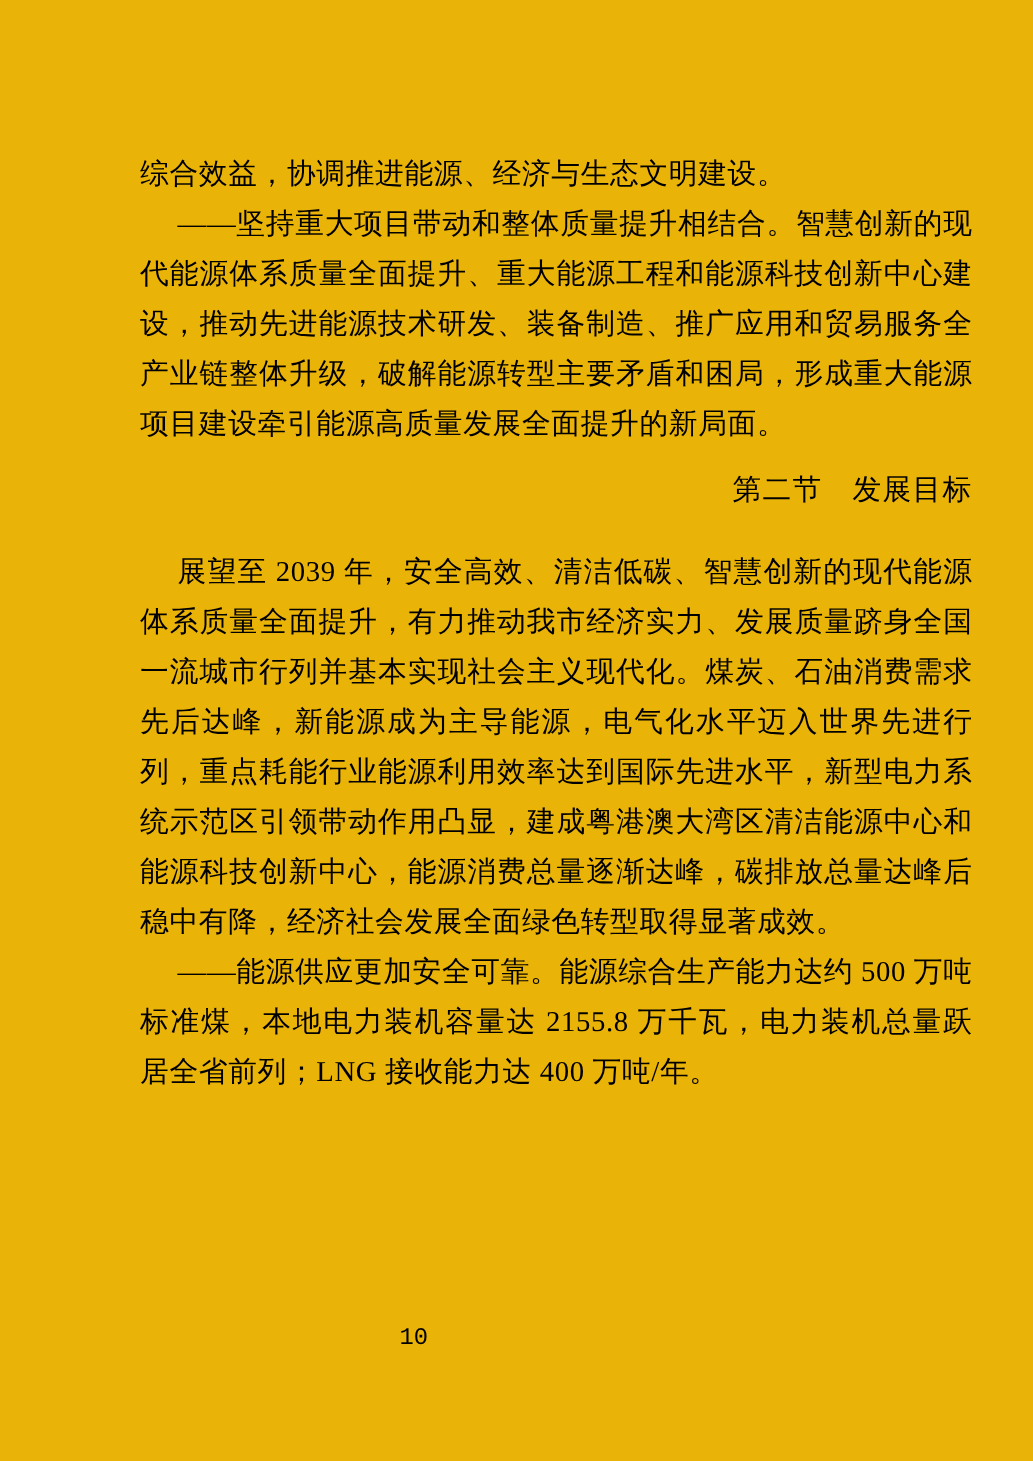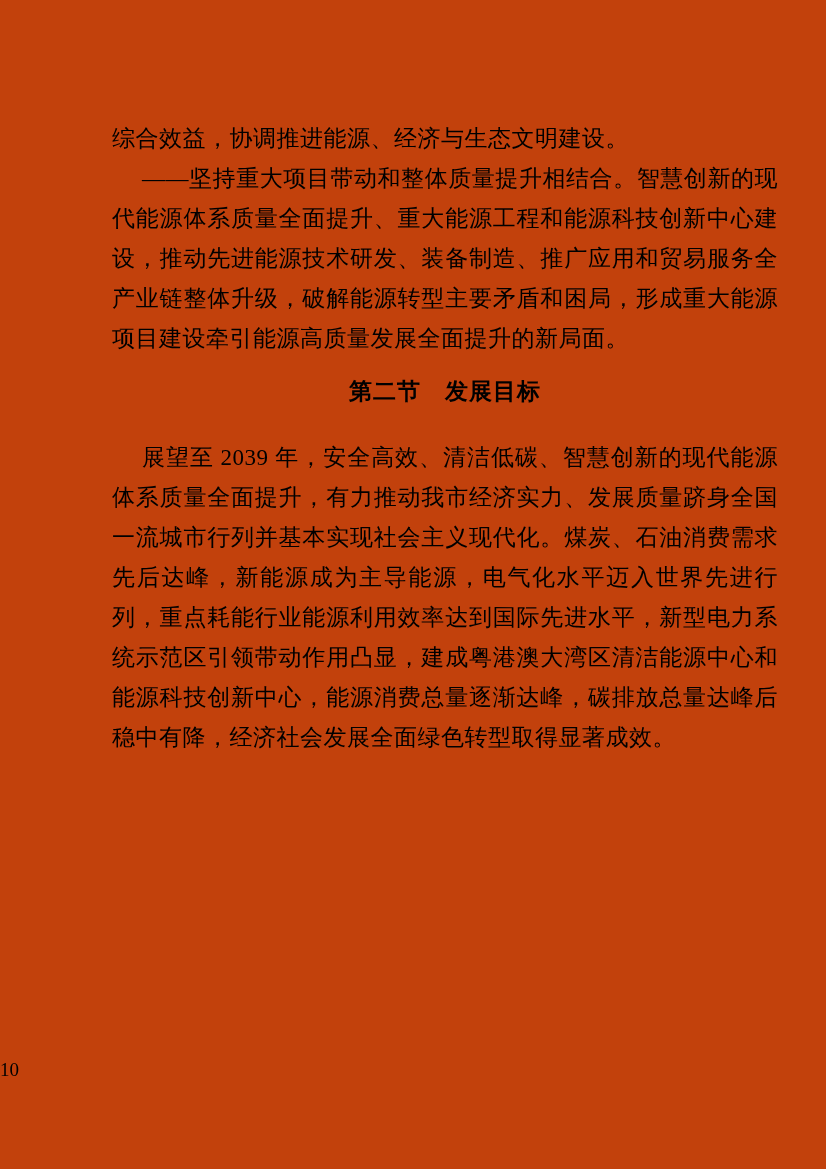--- a/index.html
+++ b/index.html
@@ -4,21 +4,21 @@
 <style>
   html, body {
     margin: 0;
     padding: 0;
     background: #ffffff;
   }
   .page {
     position: relative;
     width: 826px;
     height: 1169px;
-    background: #c2410c;
+    background: #eab308;
     color: #000000;
     box-sizing: border-box;
     padding: 119px 48px 0 112px;
     font-family: "Liberation Serif", "DejaVu Serif", serif;
     overflow: hidden;
   }
   .body-text {
     margin: 0;
     font-size: 23px;
     line-height: 40px;
@@ -26,47 +26,50 @@
     text-justify: inter-ideograph;
     letter-spacing: 0.5px;
   }
   .indent {
     text-indent: 30px;
   }
   .section-heading {
     margin: 13px 0 26px 0;
     font-size: 23px;
     line-height: 40px;
-    font-weight: bold;
-    text-align: center;
+    font-weight: normal;
+    text-align: right;
     letter-spacing: 1px;
   }
   .bold-lead {
     font-weight: 400;
   }
   .page-number {
     position: absolute;
     top: 1058px;
     left: 0;
     width: 662px;
+    text-align: center;
     font-size: 19px;
     line-height: 24px;
     color: #000000;
+    font-family: Liberation Mono, monospace;
   }
 </style>
 </head>
 <body>
 
 <div class="page">
 
   <p class="body-text"><span>综合效益，协调推进能源、经济与生态文明建设。</span></p>
 
   <p class="body-text indent"><span class="bold-lead">——坚持重大项目带动和整体质量提升相结合。</span><span>智慧创新的现代能源体系质量全面提升、重大能源工程和能源科技创新中心建设，推动先进能源技术研发、装备制造、推广应用和贸易服务全产业链整体升级，破解能源转型主要矛盾和困局，形成重大能源项目建设牵引能源高质量发展全面提升的新局面。</span></p>
 
   <h2 class="section-heading">第二节　发展目标</h2>
 
   <p class="body-text indent">展望至 2039 年，安全高效、清洁低碳、智慧创新的现代能源体系质量全面提升，有力推动我市经济实力、发展质量跻身全国一流城市行列并基本实现社会主义现代化。煤炭、石油消费需求先后达峰，新能源成为主导能源，电气化水平迈入世界先进行列，重点耗能行业能源利用效率达到国际先进水平，新型电力系统示范区引领带动作用凸显，建成粤港澳大湾区清洁能源中心和能源科技创新中心，能源消费总量逐渐达峰，碳排放总量达峰后稳中有降，经济社会发展全面绿色转型取得显著成效。</p>
 
 
+  <p class="body-text indent"><span class="bold-lead">——能源供应更加安全可靠。</span><span>能源综合生产能力达约 500 万吨标准煤，本地电力装机容量达 2155.8 万千瓦，电力装机总量跃居全省前列；LNG 接收能力达 400 万吨/年。</span></p>
 
   <div class="page-number">10</div>
 
 </div>
 
 </body></html>

